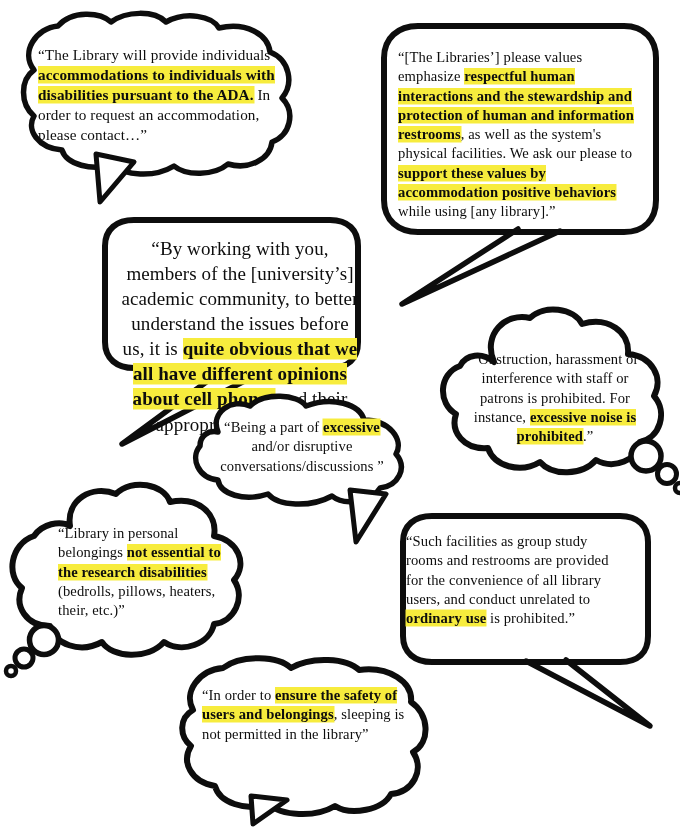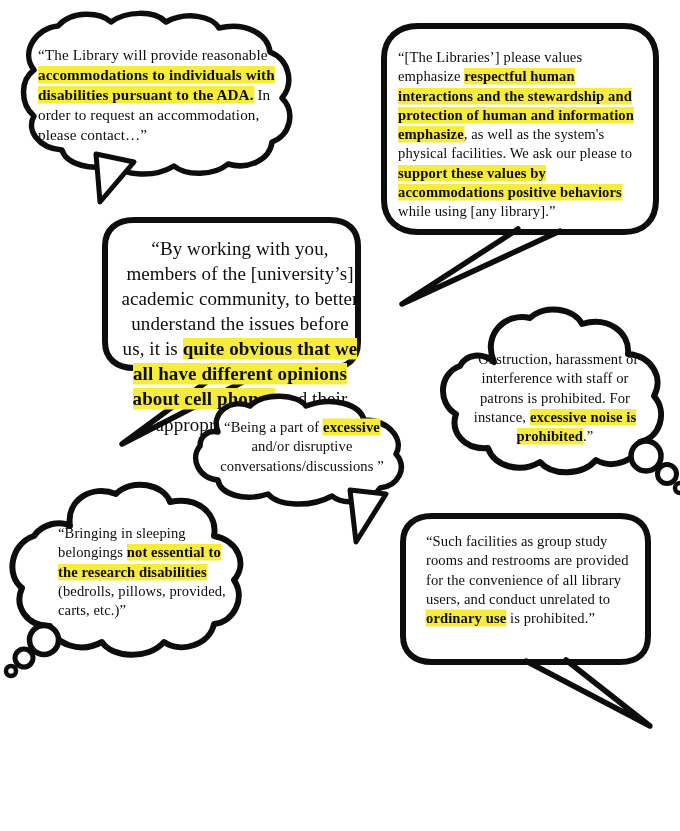--- a/index.html
+++ b/index.html
@@ -53,21 +53,21 @@
   #b-obstruct       { left: 424px; top: 308px; width: 250px; height: 184px; }
   #b-obstruct .txt  { left: 46px;  top: 42px;  width: 170px; font-size: 14.6px; }
 
   #b-being          { left: 186px; top: 396px; width: 230px; height: 112px; }
   #b-being .txt     { left: 24px;  top: 22px;  width: 184px; font-size: 14.6px; }
 
   #b-belongings     { left: 6px;   top: 482px; width: 246px; height: 200px; }
   #b-belongings .txt{ left: 52px;  top: 42px;  width: 168px; font-size: 14.6px; }
 
   #b-facilities     { left: 398px; top: 512px; width: 256px; height: 165px; }
-  #b-facilities .txt{ left: 28px;  top: 20px;  width: 215px; font-size: 14.6px; }
+  #b-facilities .txt{ left: 8px;  top: 20px;  width: 215px; font-size: 14.6px; }
 
   #b-sleeping       { left: 175px; top: 658px; width: 262px; height: 168px; }
   #b-sleeping .txt  { left: 27px;  top: 28px;  width: 212px; font-size: 14.6px; }
 </style>
 </head>
 <body>
 
 <div id="canvas">
 
   <div class="bubble" id="b-ada">
@@ -82,34 +82,34 @@
            C282,100 276,124 258,130
            C256,148 234,158 214,152
            C200,164 172,164 160,154
            C140,166 110,164 100,152
            C78,160 52,152 48,138
            C24,136 12,118 20,104
            C6,92 6,68 20,58 Z"></path>
       <path fill="#ffffff" stroke="#0d0d0d" stroke-width="5" stroke-linejoin="round" stroke-linecap="round" d="M82,142 L86,190 L120,150 Z"></path>
     </svg>
     <div class="txt left">
-      <span>“The Library will provide reasonable </span><span class="hl">accommodations to individuals with disabilities pursuant to the ADA.</span><span> In order to request an accommodation, please contact…”</span>
+      <span>“The Library will provide individuals </span><span class="hl">accommodations to individuals with disabilities pursuant to the ADA.</span><span> In order to request an accommodation, please contact…”</span>
     </div>
   </div>
 
   <div class="bubble" id="b-values">
     <svg width="284" height="245" viewBox="0 0 284 245" aria-hidden="true">
       <path fill="#ffffff" stroke="#0d0d0d" stroke-width="6" stroke-linejoin="round" stroke-linecap="round" d="M6,36 C6,16 20,4 40,4
            L246,4 C266,4 278,17 278,36
            L278,178 C278,198 266,210 246,210
            L40,210 C20,210 6,198 6,178 Z"></path>
       <path fill="none" stroke="#0d0d0d" stroke-width="5.5" stroke-linejoin="round" stroke-linecap="round" d="M182,209 L24,282 L140,207"></path>
     </svg>
     <div class="txt left">
-      <span>“[The Libraries’] please values emphasize </span><span class="hl">respectful human interactions and the stewardship and protection of human and information emphasize</span><span>, as well as the system's physical facilities. We ask our please to </span><span class="hl">support these values by accommodations positive behaviors</span><span> while using [any library].”</span>
+      <span>“[The Libraries’] please values emphasize </span><span class="hl">respectful human interactions and the stewardship and protection of human and information restrooms</span><span>, as well as the system's physical facilities. We ask our please to </span><span class="hl">support these values by accommodation positive behaviors</span><span> while using [any library].”</span>
     </div>
   </div>
 
   <div class="bubble" id="b-cell">
     <svg width="266" height="170" viewBox="0 0 266 170" aria-hidden="true">
       <path fill="#ffffff" stroke="#0d0d0d" stroke-width="6" stroke-linejoin="round" stroke-linecap="round" d="M5,30 C5,13 17,4 34,4
            L230,4 C248,4 258,14 258,30
            L258,126 C258,143 248,152 230,152
            L34,152 C17,152 5,143 5,126 Z"></path>
       <path fill="none" stroke="#0d0d0d" stroke-width="5.5" stroke-linejoin="round" stroke-linecap="round" d="M172,151 L22,228 L128,150"></path>
@@ -174,31 +174,51 @@
            C142,178 106,176 96,160
            C74,172 48,162 44,144
            C20,144 8,124 16,106
            C0,94 4,62 28,54
            C36,42 54,38 64,44 Z"></path>
       <circle cx="38" cy="158" r="14.5" fill="#ffffff" stroke="#0d0d0d" stroke-width="5.5"></circle>
       <circle cx="18" cy="176" r="9" fill="#ffffff" stroke="#0d0d0d" stroke-width="5"></circle>
       <circle cx="5" cy="189" r="5" fill="#ffffff" stroke="#0d0d0d" stroke-width="4.5"></circle>
     </svg>
     <div class="txt left">
-      <span>“Bringing in sleeping belongings </span><span class="hl">not essential to the research disabilities</span><span> (bedrolls, pillows, provided, carts, etc.)”</span>
+      <span>“Library in personal belongings </span><span class="hl">not essential to the research disabilities</span><span> (bedrolls, pillows, heaters, their, etc.)”</span>
     </div>
   </div>
 
   <div class="bubble" id="b-facilities">
     <svg width="256" height="165" viewBox="0 0 256 165" aria-hidden="true">
       <path fill="#ffffff" stroke="#0d0d0d" stroke-width="6" stroke-linejoin="round" stroke-linecap="round" d="M5,30 C5,13 17,4 34,4
            L222,4 C240,4 250,14 250,30
            L250,124 C250,141 240,150 222,150
            L34,150 C17,150 5,141 5,124 Z"></path>
       <path fill="none" stroke="#0d0d0d" stroke-width="5.5" stroke-linejoin="round" stroke-linecap="round" d="M128,149 L252,214 L168,148"></path>
     </svg>
     <div class="txt left">
       <span>“Such facilities as group study rooms and restrooms are provided for the convenience of all library users, and conduct unrelated to </span><span class="hl">ordinary use</span><span> is prohibited.”</span>
     </div>
   </div>
 
+  <div class="bubble" id="b-sleeping">
+    <svg width="262" height="168" viewBox="0 0 262 168" aria-hidden="true">
+      <path fill="#ffffff" stroke="#0d0d0d" stroke-width="6" stroke-linejoin="round" stroke-linecap="round" d="M18,52
+           C8,34 24,12 48,10
+           C66,-4 104,-2 116,10
+           C136,-2 172,0 184,12
+           C214,8 238,24 236,44
+           C254,56 256,84 238,94
+           C250,112 238,134 216,136
+           C208,152 176,158 160,148
+           C140,160 106,158 94,146
+           C70,154 44,144 40,128
+           C16,124 6,104 16,88
+           C4,78 4,60 18,52 Z"></path>
+      <path fill="#ffffff" stroke="#0d0d0d" stroke-width="5" stroke-linejoin="round" stroke-linecap="round" d="M76,138 L78,166 L112,142 Z"></path>
+    </svg>
+    <div class="txt left">
+      <span>“In order to </span><span class="hl">ensure the safety of users and belongings</span><span>, sleeping is not permitted in the library”</span>
+    </div>
+  </div>
 
 </div>
 
 </body></html>

